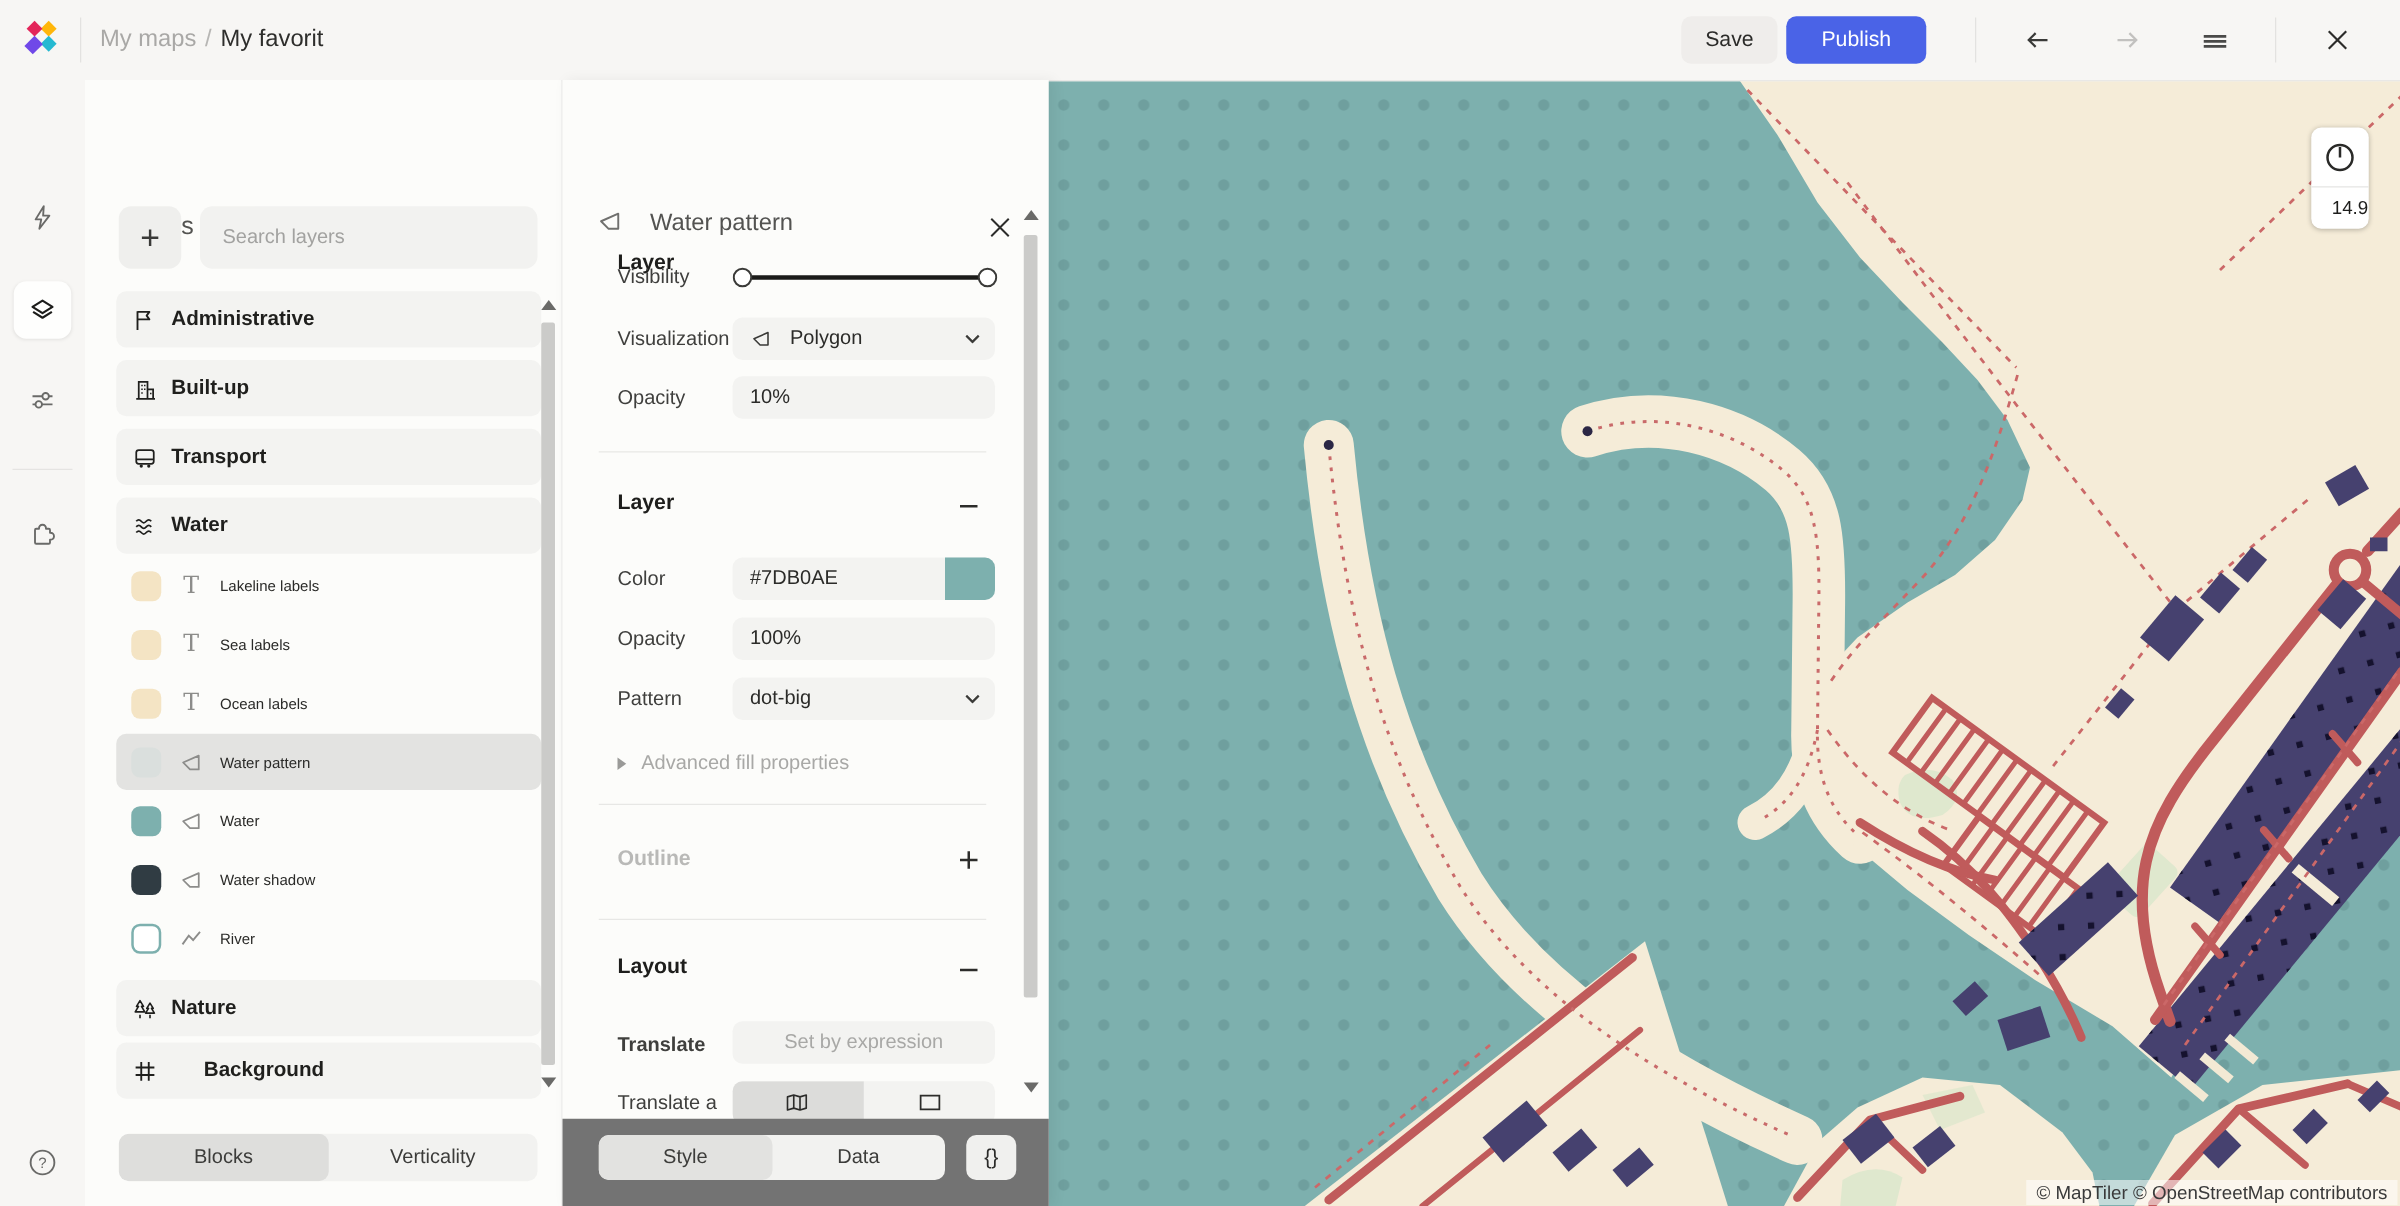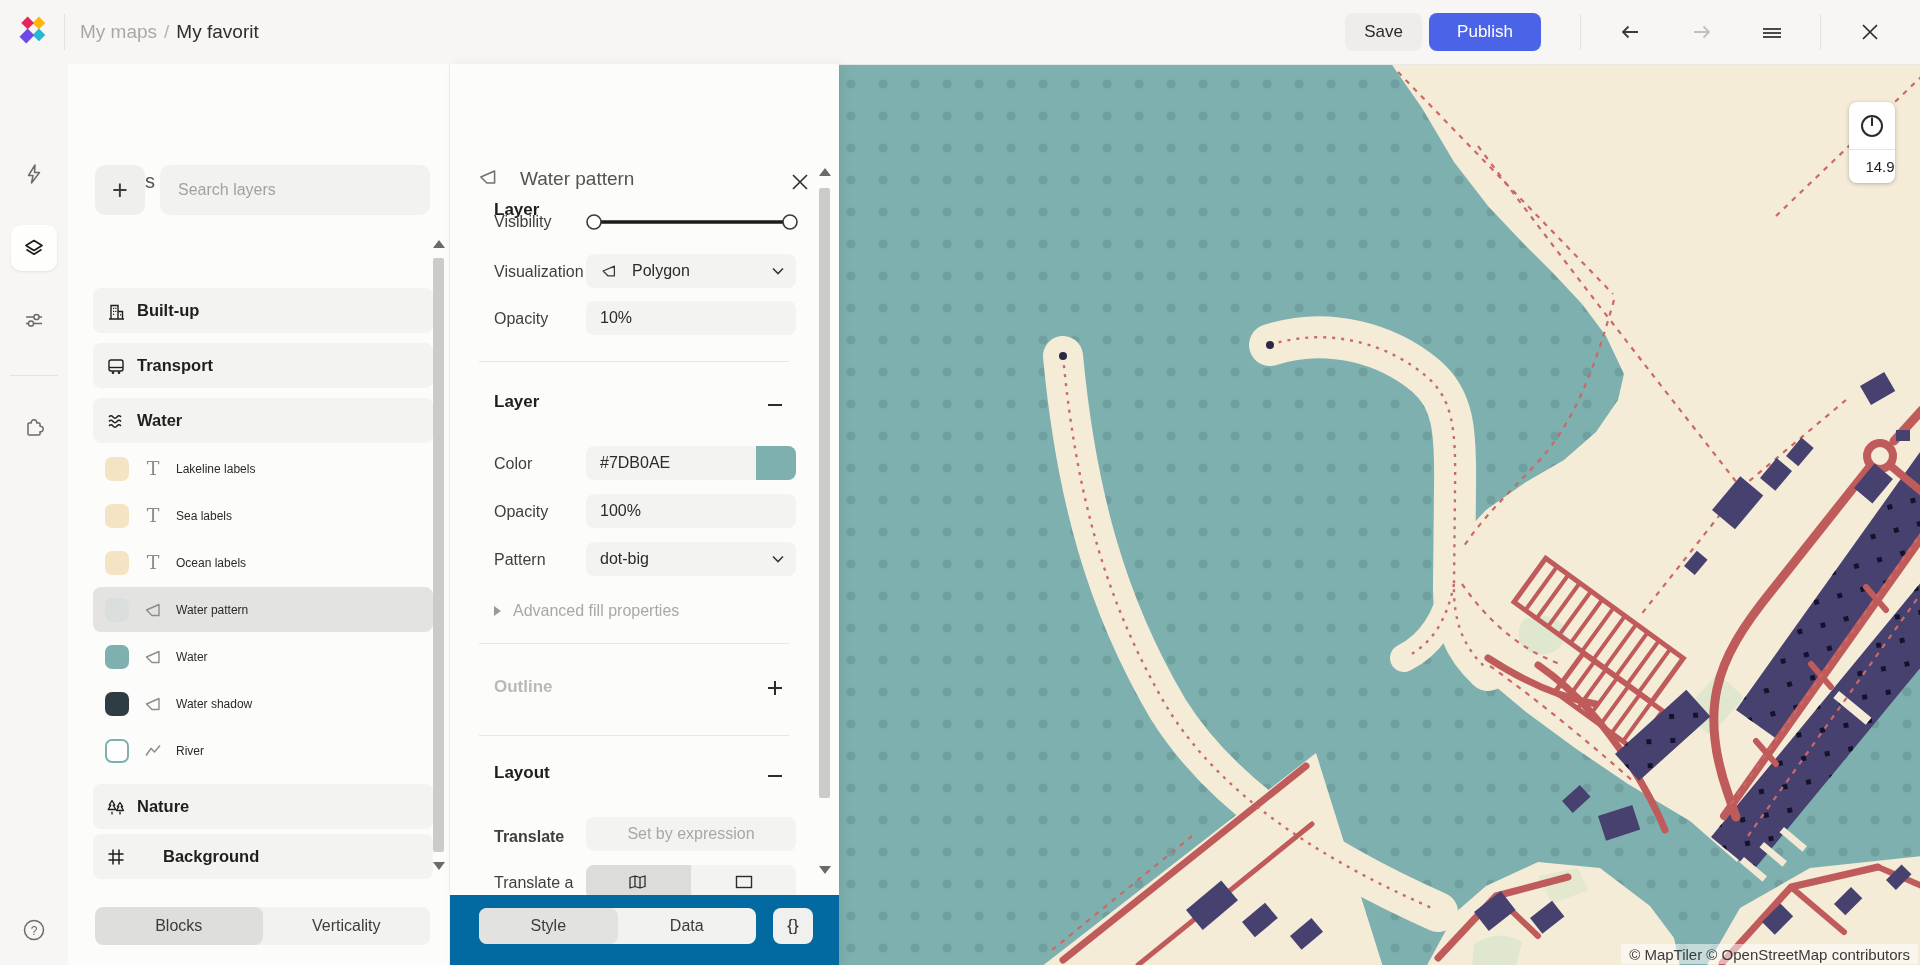--- a/index.html
+++ b/index.html
@@ -59,21 +59,21 @@
   .p-heading.muted{color:#b9b9b7;}
   .p-label{position:absolute;left:44px;font-size:16px;color:#3f3f3d;}
   .p-box{position:absolute;left:136px;width:210px;height:34px;border-radius:8px;background:#f3f3f1;display:flex;align-items:center;}
   .p-box .val{margin-left:14px;font-size:16px;color:#2b2b29;}
   .p-box .chev{position:absolute;right:12px;top:13px;}
   .p-divider{position:absolute;left:29px;width:310px;height:1px;background:#e7e7e5;}
   .collapse-ic{position:absolute;left:316px;width:18px;height:18px;cursor:pointer;}
   .fill-swatch{position:absolute;right:0;top:0;width:40px;height:34px;border-radius:0 8px 8px 0;}
   .adv-row{position:absolute;left:44px;display:flex;align-items:center;gap:12px;color:#a8a8a6;font-size:16px;cursor:pointer;}
   .tri{width:0;height:0;border-top:5px solid transparent;border-bottom:5px solid transparent;border-left:7px solid #9a9a98;}
-  .p-bottom{position:absolute;left:0;top:831px;width:389px;height:70px;background:#0369a1;}
+  .p-bottom{position:absolute;left:0;top:831px;width:389px;height:70px;background:#737373;}
   .code-btn{position:absolute;left:323px;top:13px;width:40px;height:36px;border:none;border-radius:8px;background:#f0f0ee;
             font-size:17px;color:#2b2b29;cursor:pointer;font-family:"Liberation Sans",sans-serif;}
   
   .map{position:absolute;left:838px;top:64px;width:1082px;height:901px;cursor:grab;}
   .zoomctl{position:absolute;left:1849px;top:102px;width:46px;height:81px;background:#ffffff;border-radius:8px;
            box-shadow:0 1px 4px rgba(0,0,0,.25);overflow:hidden;}
   .zoomctl .cell1{height:47px;display:flex;align-items:center;justify-content:center;border-bottom:1px solid #e5e5e3;cursor:pointer;}
   .zoomctl .cell2{height:33px;display:flex;align-items:center;justify-content:center;font-size:15px;color:#1e1e1c;padding-left:16px;}
   .attribution{position:absolute;right:2px;top:944px;height:20px;display:flex;align-items:center;padding:0 8px;
                background:rgba(255,255,255,.55);font-size:15px;color:#3a3a3a;}
@@ -348,20 +348,26 @@
       <svg width="22" height="22" viewBox="0 0 22 22">
         <path d="M4,4 L18,18 M18,4 L4,18" stroke="#2c2c2a" stroke-width="1.6"></path>
       </svg>
     </div>
 
     <button class="plus-btn">+</button>
     <div class="search-box">
       <input type="text" placeholder="Search layers" style="">
     </div>
 
+    <div class="lrow group" style="top:169px;">
+      <svg class="gicon" viewBox="0 0 22 22">
+        <path d="M5,19 V4 M5,4.5 h9.5 l-2.2,3 2.2,3 H5" fill="none" stroke="#1f1f1d" stroke-width="1.5" stroke-linejoin="round"></path>
+      </svg>
+      <span class="glabel">Administrative</span>
+    </div>
 
     <div class="lrow group" style="top:224px;">
       <svg class="gicon" viewBox="0 0 22 22">
         <g fill="none" stroke="#1f1f1d" stroke-width="1.4">
           <path d="M4,19 h15 M6,19 V5.5 h7 V19 M13,11.5 h4.5 V19"></path>
           <path d="M8,8.3 h1.2 M10.2,8.3 h1.2 M8,11.3 h1.2 M10.2,11.3 h1.2 M8,14.3 h1.2 M15,14.8 h1.2" stroke-width="1.2"></path>
         </g>
       </svg>
       <span class="glabel">Built-up</span>
     </div>

